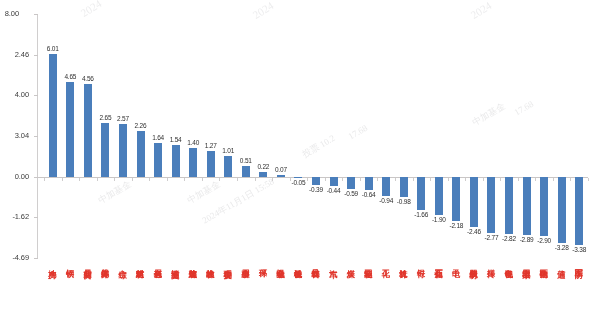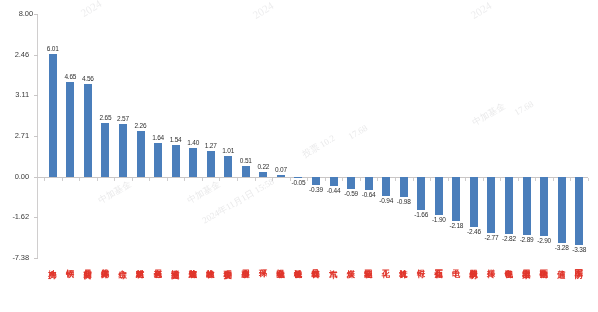--- a/index.html
+++ b/index.html
@@ -93,33 +93,33 @@
   <div class="wm" style="left:300px;top:150px;transform:rotate(-30deg);">投票 10.2</div>
   <div class="wm" style="left:200px;top:216px;transform:rotate(-30deg);">2024年11月1日 15:58</div>
   <div class="wm" style="left:346px;top:132px;transform:rotate(-30deg);">17.68</div>
   <div class="wm" style="left:470px;top:118px;transform:rotate(-30deg);">中加基金</div>
   <div class="wm" style="left:512px;top:108px;transform:rotate(-30deg);">17.68</div>
   <div class="wm" style="left:96px;top:196px;transform:rotate(-30deg);">中加基金</div>
 
   <div id="axis-layer">
       <div class="y-axis-line" style="left: 37px; top: 14px; height: 244px;"></div>
       <div class="zero-line" style="left: 37px; top: 176.667px; width: 551px;"></div>
-      <div class="ytick-label" style="left: 0px; width: 33px; top: 9px;">8.00</div>
+      <div class="ytick-label" style="left: 0px; width: 19px; top: 9px;">8.00</div>
       <div class="ytick-mark" style="left: 34px; top: 14px;"></div>
       <div class="ytick-label" style="left: 0px; width: 29px; top: 49.6667px;">2.46</div>
       <div class="ytick-mark" style="left: 34px; top: 54.6667px;"></div>
-      <div class="ytick-label" style="left: 0px; width: 29px; top: 90.3333px;">3.11</div>
+      <div class="ytick-label" style="left: 0px; width: 29px; top: 90.3333px;">4.00</div>
       <div class="ytick-mark" style="left: 34px; top: 95.3333px;"></div>
-      <div class="ytick-label" style="left: 0px; width: 29px; top: 131px;">2.71</div>
+      <div class="ytick-label" style="left: 0px; width: 29px; top: 131px;">3.04</div>
       <div class="ytick-mark" style="left: 34px; top: 136px;"></div>
       <div class="ytick-label" style="left: 0px; width: 29px; top: 171.667px;">0.00</div>
       <div class="ytick-mark" style="left: 34px; top: 176.667px;"></div>
       <div class="ytick-label" style="left: 0px; width: 29px; top: 212.333px;">-1.62</div>
       <div class="ytick-mark" style="left: 34px; top: 217.333px;"></div>
-      <div class="ytick-label" style="left: 0px; width: 29px; top: 253px;">-7.38</div>
+      <div class="ytick-label" style="left: 0px; width: 29px; top: 253px;">-4.69</div>
       <div class="ytick-mark" style="left: 34px; top: 258px;"></div>
       <div class="xtick-mark" style="left: 44px; top: 177.667px;"></div>
       <div class="xtick-mark" style="left: 61.5484px; top: 177.667px;"></div>
       <div class="xtick-mark" style="left: 79.0968px; top: 177.667px;"></div>
       <div class="xtick-mark" style="left: 96.6452px; top: 177.667px;"></div>
       <div class="xtick-mark" style="left: 114.194px; top: 177.667px;"></div>
       <div class="xtick-mark" style="left: 131.742px; top: 177.667px;"></div>
       <div class="xtick-mark" style="left: 149.29px; top: 177.667px;"></div>
       <div class="xtick-mark" style="left: 166.839px; top: 177.667px;"></div>
       <div class="xtick-mark" style="left: 184.387px; top: 177.667px;"></div>

